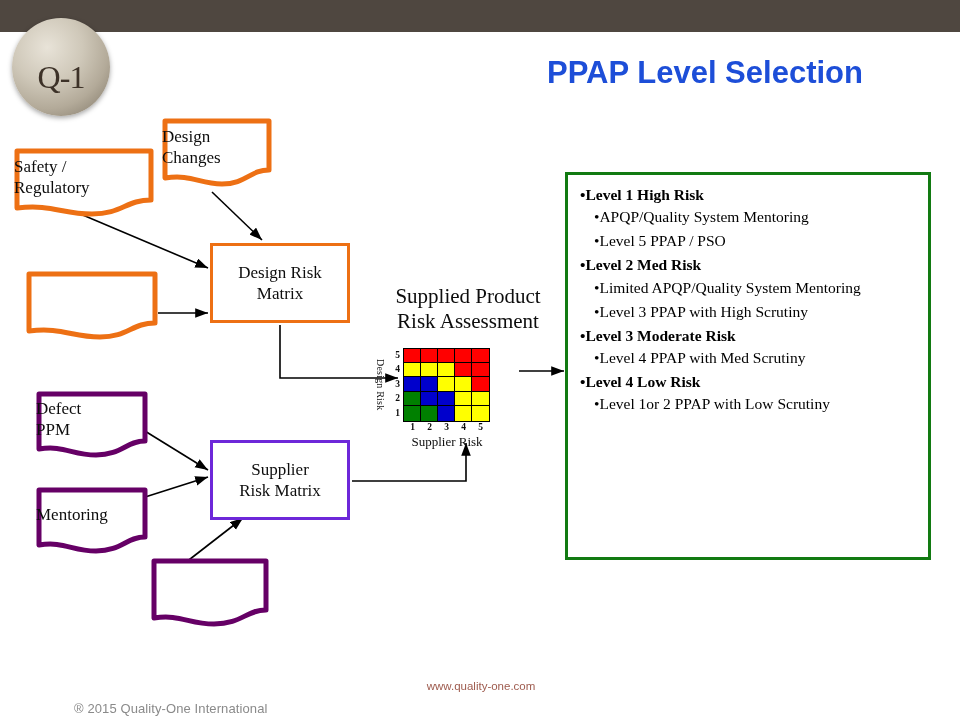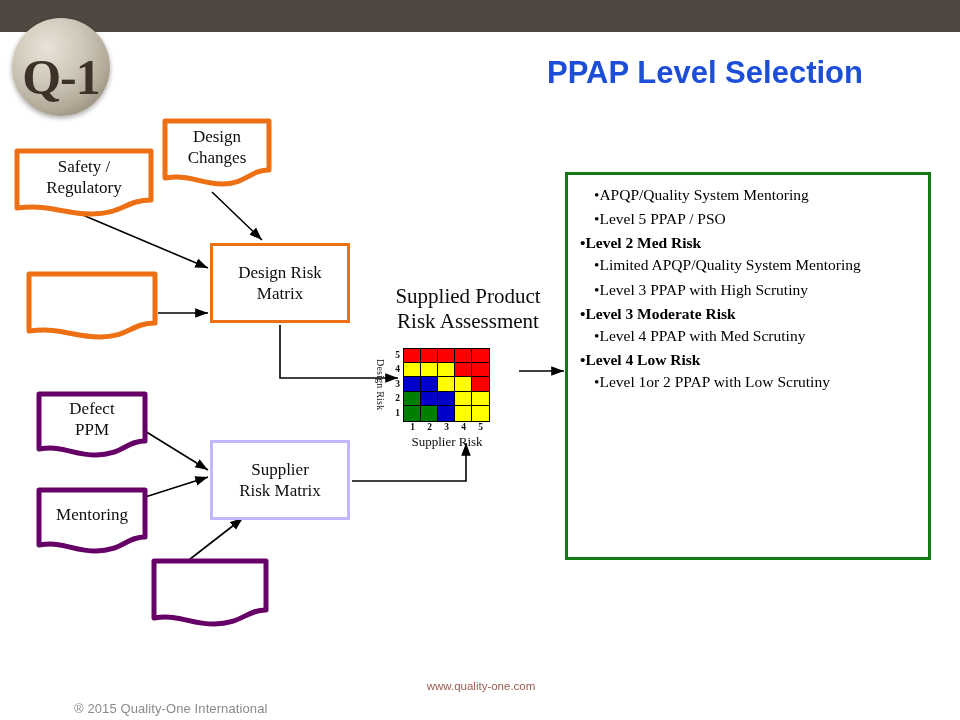--- a/index.html
+++ b/index.html
@@ -31,22 +31,22 @@
     width: 98px; height: 98px;
     border-radius: 50%;
     background: radial-gradient(circle at 36% 30%, #e8e3d8 0%, #cfc8b9 38%, #b3aa99 66%, #8e8575 88%, #6e6658 100%);
     box-shadow: 0 2px 5px rgba(0,0,0,.35);
     display: flex;
     align-items: center;
     justify-content: center;
   }
   #logo-text {
     font-family: "Liberation Serif", serif;
-    font-size: 50px;
-    font-weight: 700;
+    font-size: 32px;
+    font-weight: 400;
     color: #3d3228;
     letter-spacing: -1px;
     line-height: 1;
     transform: translateY(-2px);
     margin-top: 24px;
   }
 
   
   #page-title {
     position: absolute;
@@ -66,42 +66,41 @@
   }
   .doc-box .doc-svg {
     position: absolute;
     left: 0; top: 0;
     width: 100%;
     height: 100%;
   }
   .doc-box .doc-label {
     position: absolute;
     left: 0; right: 0;
-    text-align: center;
     font-size: 17px;
     color: #0d0d0d;
     line-height: 1.22;
     pointer-events: none;
   }
 
   
   .proc-box {
     position: absolute;
     box-sizing: border-box;
     background: #ffffff;
     display: flex;
     align-items: center;
     justify-content: center;
     text-align: center;
     font-size: 17px;
     color: #0d0d0d;
     line-height: 1.25;
   }
   .proc-orange { border: 3px solid #ED7014; }
-  .proc-purple { border: 3px solid #c4b5fd; }
+  .proc-purple { border: 3px solid #6d28d9; }
 
   
   #connectors {
     position: absolute;
     left: 0; top: 0;
     width: 960px; height: 720px;
     pointer-events: none;
   }
 
   
@@ -373,20 +372,21 @@
           <span>3</span>
           <span>4</span>
           <span>5</span>
         </div>
       <div id="xlabel">Supplier Risk</div>
     </div>
   </div>
 
   <div id="control-panel">
     <div id="control-list">
+        <div class="lvl1">•Level 1 High Risk</div>
         <div class="lvl2">•APQP/Quality System Mentoring</div>
         <div class="lvl2">•Level 5 PPAP / PSO</div>
         <div class="lvl1">•Level 2 Med Risk</div>
         <div class="lvl2">•Limited APQP/Quality System Mentoring</div>
         <div class="lvl2">•Level 3 PPAP with High Scrutiny</div>
         <div class="lvl1">•Level 3 Moderate Risk</div>
         <div class="lvl2">•Level 4 PPAP with Med Scrutiny</div>
         <div class="lvl1">•Level 4  Low Risk</div>
         <div class="lvl2">•Level 1or 2 PPAP with Low Scrutiny</div>
       </div>

